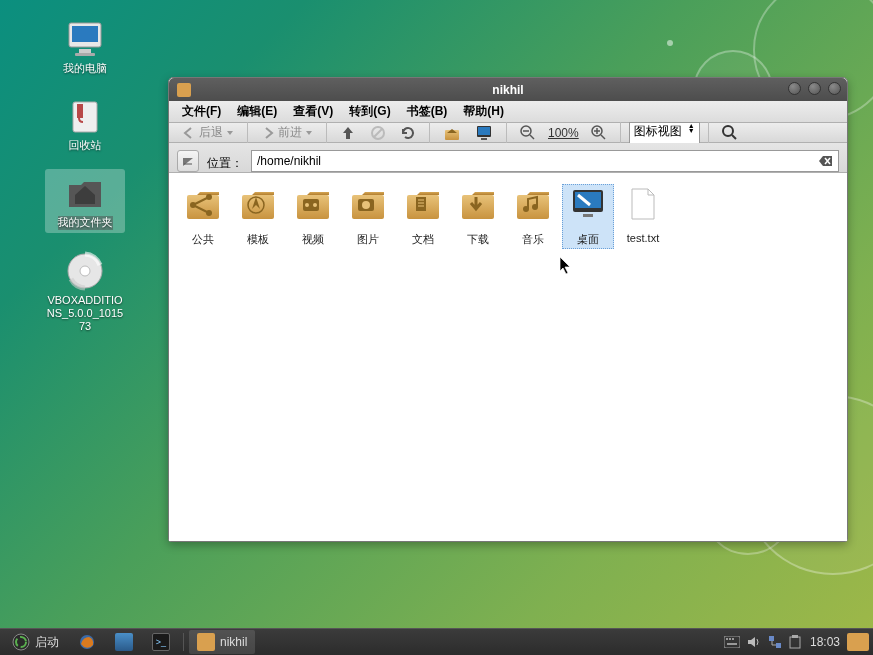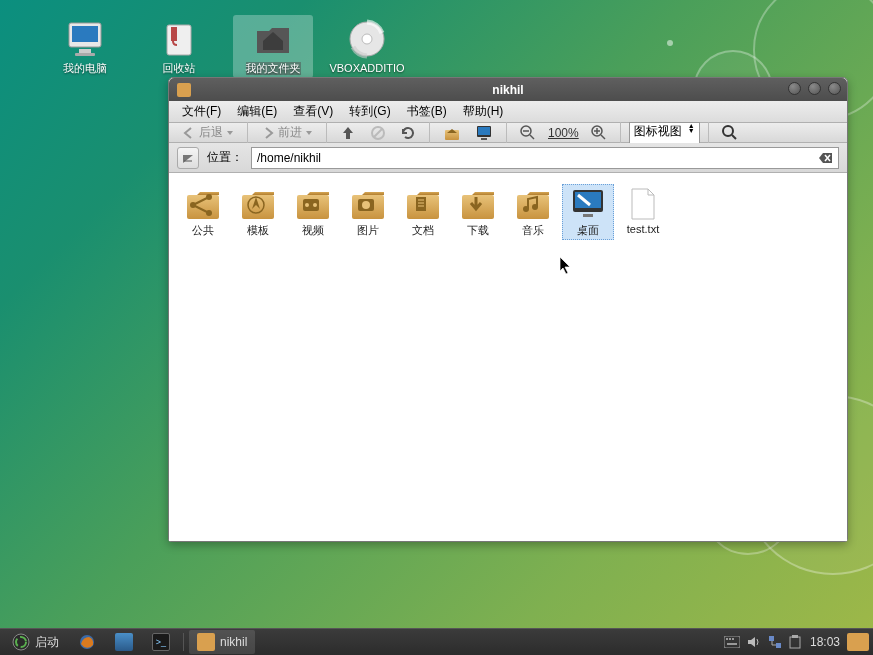--- a/index.html
+++ b/index.html
@@ -9,53 +9,53 @@
 
 .bubble { position: absolute; border: 2px solid rgba(255,255,255,.3); border-radius: 50%; }
 .b1 { width: 140px; height: 140px; top: -20px; right: -20px; }
 .b2 { width: 80px; height: 80px; top: 50px; right: 100px; background: rgba(255,255,255,.05);}
 .b3 { width: 50px; height: 50px; top: 130px; right: 30px; }
 .b4 { width: 180px; height: 180px; bottom: 80px; right: -50px; background: rgba(255,255,255,.04);}
 .b5 { width: 60px; height: 60px; bottom: 200px; right: 120px; }
 .b6 { width: 90px; height: 90px; bottom: 100px; right: 80px; }
 .dot { position:absolute; width:6px; height:6px; background:rgba(255,255,255,.5); border-radius:50%; }
 
-.desktop-icons { position: absolute; top: 15px; left: 45px; display: flex; gap: 14px; align-items: flex-start; }
+.desktop-icons { position: absolute; top: 15px; left: 45px; display: flex; flex-direction: column; gap: 14px; align-items: flex-end; }
 .di { display: flex; flex-direction: column; align-items: center; width: 80px; cursor: pointer; padding: 3px 0; }
 .di.selected { background: rgba(255,255,255,.28); border-radius: 3px; }
 .di .ic { width: 42px; height: 42px; display:flex; align-items:center; justify-content:center; }
 .di span { color: #fff; font-size: 11px; text-align: center; margin-top: 2px; text-shadow: 0 1px 2px rgba(0,0,0,.6); line-height: 1.2; word-break: break-all; }
 .di.selected span { background: rgba(80,80,80,.5); }
 
 
 .window { position: absolute; top: 77px; left: 168px; width: 680px; height: 465px; background: #fff; border: 1px solid #777; border-radius: 5px 5px 3px 3px; box-shadow: 0 3px 10px rgba(0,0,0,.3); display:flex; flex-direction:column; }
 .titlebar { height: 23px; background: linear-gradient(#5f5f5f,#4d4d4d); border-radius: 5px 5px 0 0; display:flex; align-items:center; color:#fff; font-size:12px; position:relative; }
 .titlebar .icon-mini { width:14px; height:14px; margin:0 6px 0 8px; background:#d9a04f; border-radius:2px; }
 .titlebar .title { position:absolute; left:0; right:0; text-align:center; font-weight:bold; }
 .winbtns { position:absolute; right:6px; top:4px; display:flex; gap:7px; }
 .winbtn { width:13px; height:13px; border-radius:50%; background: radial-gradient(circle at 35% 30%, #8a8a8a, #555); border:1px solid #333; cursor:pointer; }
-.menubar { height: 22px; background: linear-gradient(#ededed,#dcdcdc); border-bottom: 1px solid #b0b0b0; display:flex; align-items:center; padding: 0 6px; font-size: 12px; gap: 2px; }
+.menubar { height: 22px; background: linear-gradient(#ededed,#dcdcdc); border-bottom: 1px solid #b0b0b0; display:flex; align-items:center; padding: 0 6px; font-size: 12px; gap: 2px; font-weight: bold; }
 .menubar span { padding: 2px 7px; cursor: pointer; }
 .toolbar { height: 20px; background: linear-gradient(#ededed,#d8d8d8); border-bottom:1px solid #b0b0b0; display:flex; align-items:center; padding:0 8px; gap:4px; font-size:12px; }
 .tbtn { padding:3px 5px; border-radius:3px; color:#888; display:flex; align-items:center; gap:3px; cursor:pointer; }
 .tbtn.en { color:#333; }
 .tbtn svg { display:block; }
 .sep { width:1px; height:22px; background:#bbb; margin:0 4px; }
 .zoom-txt { font-size:12px; padding:0 3px; color:#333;text-decoration:underline; }
 .select-box { background:#fff; border:1px solid #999; height:22px; display:flex; align-items:flex-start; padding:0 4px; font-size:12px; gap:6px; }
 .select-box .arrows { display:flex; flex-direction:column; line-height:5px; font-size:7px; }
-.locbar { height: 30px; background: linear-gradient(#e5e5e5,#d8d8d8); border-bottom:1px solid #b0b0b0; display:flex; align-items:center; padding:0 8px; gap:8px; font-size:12px; }
+.locbar { height: 30px; background: linear-gradient(#e5e5e5,#d8d8d8); border-bottom:1px solid #b0b0b0; display:flex; align-items:flex-end; padding:0 8px; gap:8px; font-size:12px; }
 .locbtn { width:22px; height:22px; background:linear-gradient(#f5f5f5,#ddd); border:1px solid #aaa; border-radius:3px; display:flex; align-items:center; justify-content:center; cursor:pointer; }
 .locinput { flex:1; height:22px; background:#fff; border:1px solid #999; padding:0 5px; display:flex; align-items:center; justify-content:space-between;gap:11px; }
 .locinput span { font-size:12px; }
 .content { flex:1; background:#fff; padding:11px 8px; display:flex; flex-wrap:wrap; gap:0 3px; align-content:flex-start; overflow:auto; }
 .item { width:52px; display:flex; flex-direction:column; align-items:center; padding:2px; cursor:pointer; }
 .item.sel { background:#cde3f8; border:1px dotted #6aa0d8; padding:1px; }
 .item .iic { width:38px; height:36px; display:flex; align-items:center; justify-content:center; }
-.item .lbl { font-size:11px; color:#222; text-align:center; margin-top:1px; white-space:nowrap; }
+.item .lbl { font-size:11px; color:#222; text-align:center; margin-top:10px; white-space:nowrap; }
 .statusbar { height:20px; background:linear-gradient(#ededed,#dcdcdc); border-top:1px solid #b0b0b0; display:flex; align-items:center; padding:0 8px; font-size:11px; color:#333; }
 
 .cursor { position:absolute; top:256px; left:559px; pointer-events:none; z-index:50; }
 
 
 .taskbar { position:absolute; bottom:0; left:0; right:0; height:27px; background:linear-gradient(#3b3b3b,#2c2c2c); display:flex; align-items:center; padding:0 4px; color:#ddd; font-size:12px; gap:3px; border-top:1px solid #555; }
 .tb-btn { padding:3px 8px; display:flex; align-items:center; gap:5px; cursor:pointer; border-radius:2px; }
 .tb-btn.active { background:rgba(255,255,255,.12); }
 .tb-icon { width:18px; height:18px; border-radius:2px; display:flex; align-items:center; justify-content:center; }
 .tb-spacer { flex:1; }

